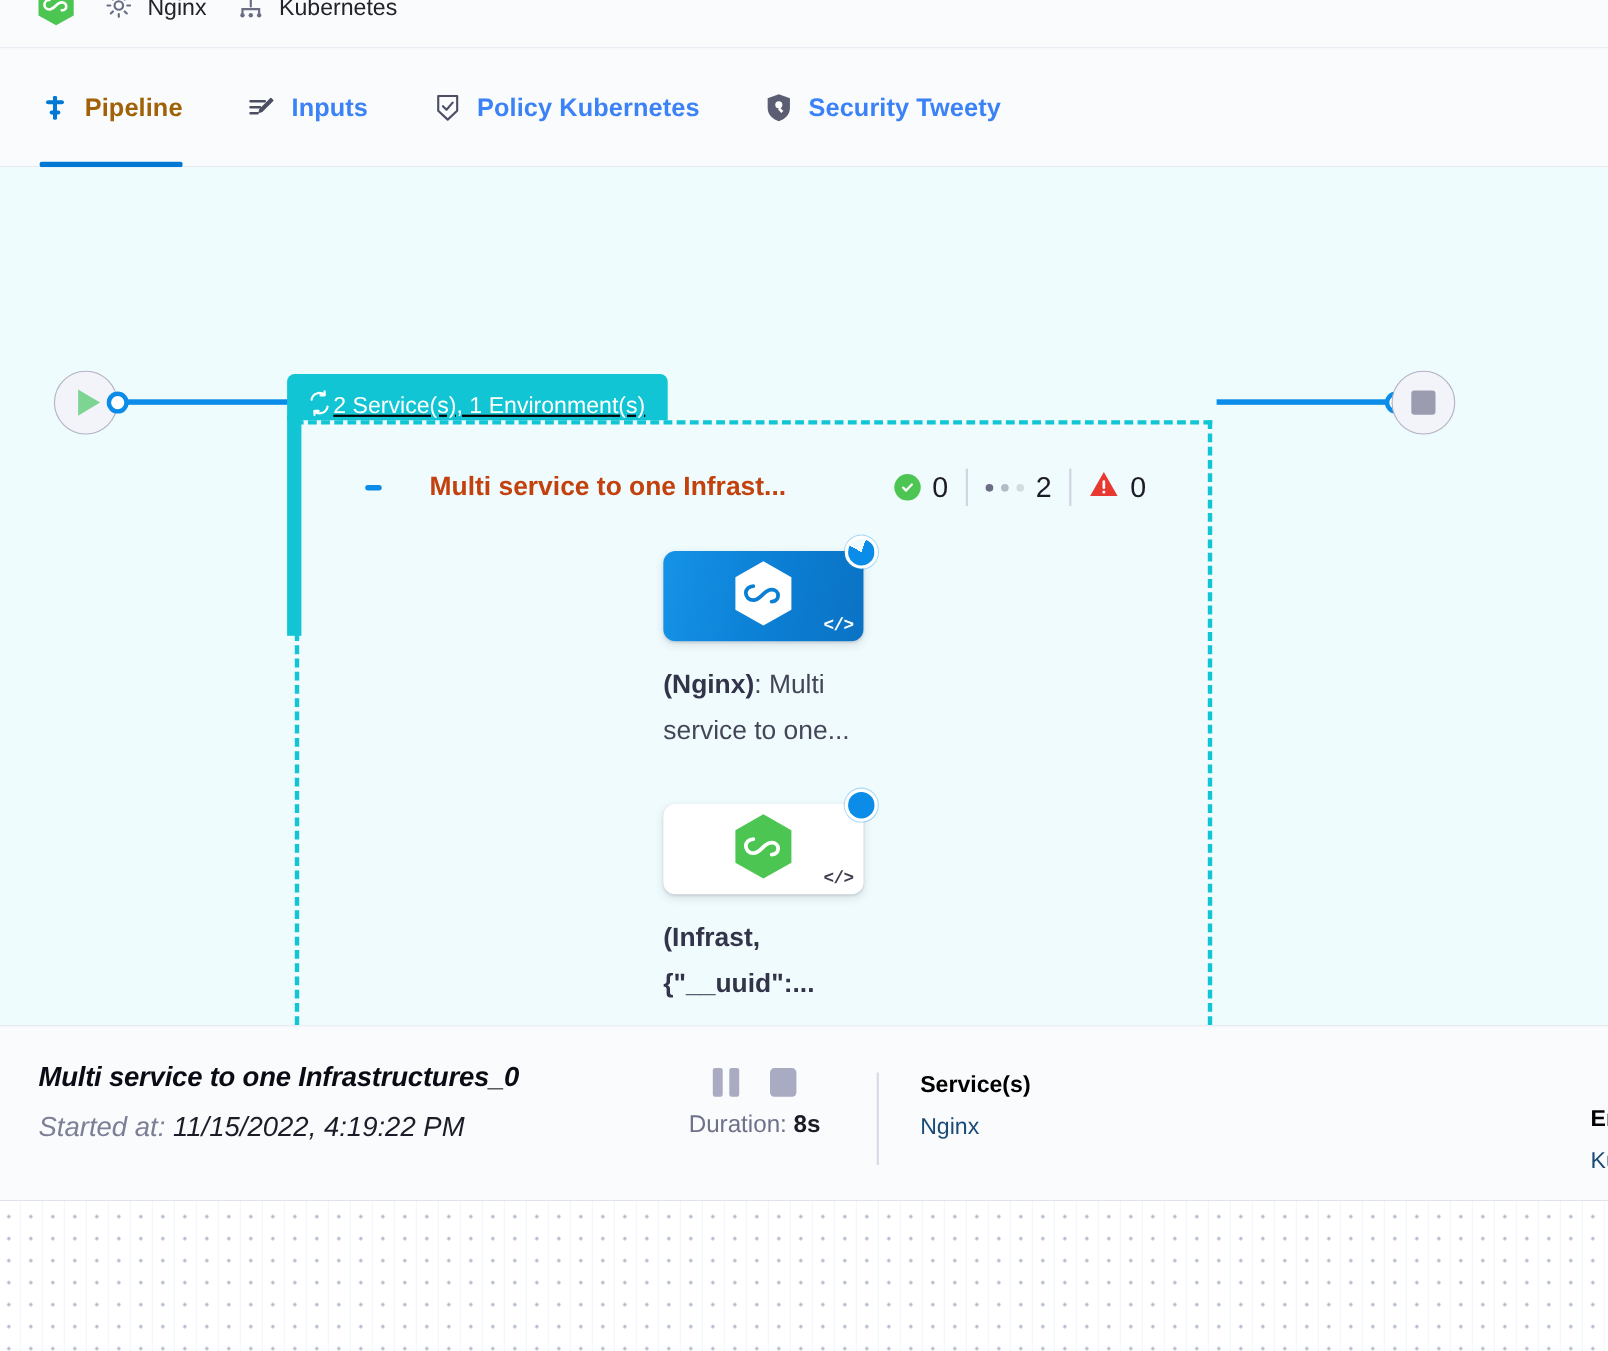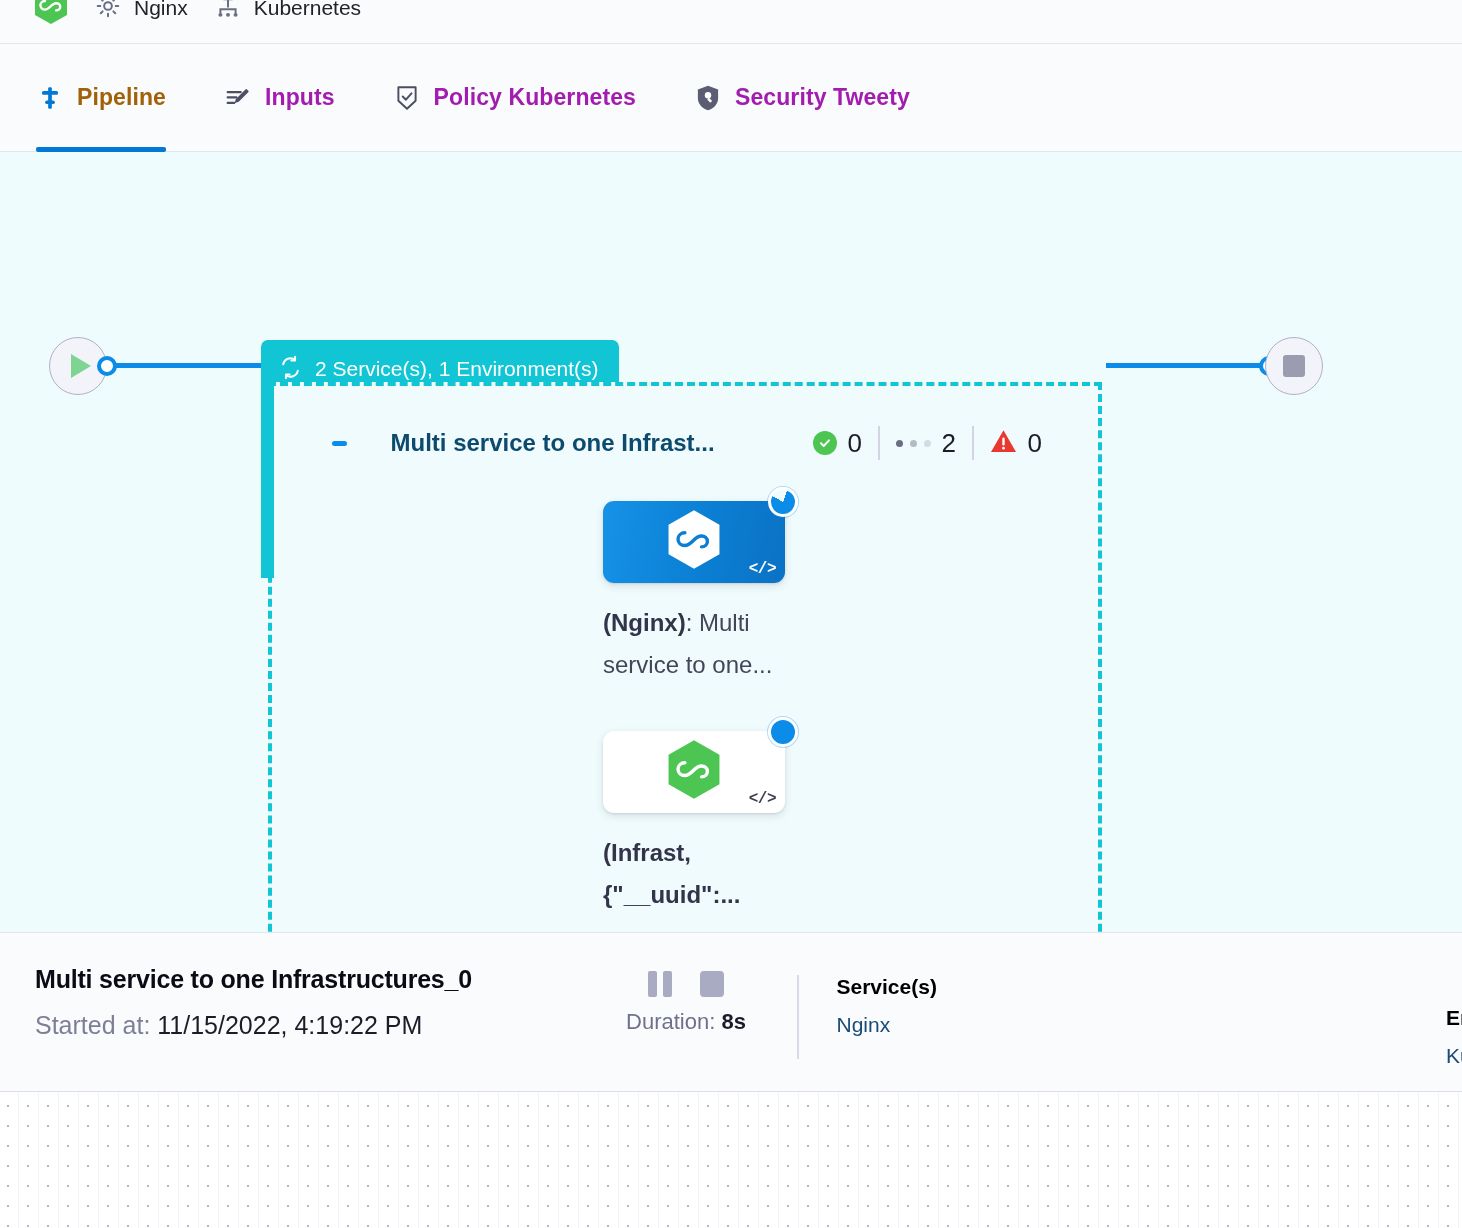--- a/index.html
+++ b/index.html
@@ -33,21 +33,21 @@
     border-bottom: 1px solid #e4e6ef;
     display: flex; align-items: center;
     padding-left: 36px;
   }
   .tab {
     display: flex; align-items: center; gap: 13px;
     height: 108px; padding: 0 24px 0 0;
     margin-right: 34px;
     cursor: pointer; position: relative;
   }
-  .tab-label { font-size: 23px; font-weight: 700; color: #a21caf; letter-spacing: .1px; }
+  .tab-label { font-size: 23px; font-weight: 700; color: #3b82f6; letter-spacing: .1px; }
   .tab.active .tab-label { color: #a16207; }
   .tab.active::after {
     content: ""; position: absolute;
     left: 0; right: 24px; bottom: 0; height: 5px;
     background: #0278d5; border-radius: 2px;
   }
   .tab-icon { display: flex; align-items: center; justify-content: center; width: 28px; height: 28px; }
 
   
   .canvas {
@@ -77,23 +77,24 @@
   }
   .wire { position: absolute; height: 5px; background: #0b8ce8; }
 
   
   .group-header {
     position: absolute;
     left: 261px; top: 188px;
     height: 42px;
     background: #11c5d4;
     border-radius: 7px 7px 0 0;
-    display: flex; align-items: center; gap: 12px;
+    display: flex; align-items: center; 
     padding: 16px 20px 0 17px;
     z-index: 3;
+    text-decoration: underline;
   }
   .group-header-label { color: #ffffff; font-size: 21px; font-weight: 400; white-space: nowrap; }
   .group-spine {
     position: absolute; left: 261px; top: 226px;
     width: 13px; height: 200px; background: #11c5d4; z-index: 2;
   }
   .group-box {
     position: absolute;
     left: 268px; top: 230px; width: 834px; height: 622px;
     border: 4px dashed #11c5d4;
@@ -101,21 +102,21 @@
     z-index: 1;
   }
 
   
   .group-title-row {
     position: absolute; left: 60px; top: 40px; right: 40px;
     display: flex; align-items: center;
   }
   .collapse-dash { width: 27px; height: 5px; background: #0b8ce8; border-radius: 3px; }
   .group-title {
-    font-size: 24px; font-weight: 700; color: #0c4a6e;
+    font-size: 24px; font-weight: 700; color: #c2410c;
     margin-left: 44px; white-space: nowrap;
   }
   .status-counts {
     display: flex; align-items: center; margin-left: 82px;
   }
   .sc-group { display: flex; align-items: center; gap: 11px; padding: 0 16px; }
   .sc-num { font-size: 26px; font-weight: 400; color: #1c1c28; }
   .sc-div { width: 1.5px; height: 34px; background: #d2d4e2; }
 
   .check-circle {
@@ -164,21 +165,21 @@
   .step-label b { font-weight: 700; color: #33344a; }
 
   
   .detail {
     position: absolute; left: 0; top: 932px; width: 1462px; height: 160px;
     background: #fafbfc;
     border-top: 1px solid #e4e6ef;
     border-bottom: 1px solid #dcdee9;
     display: flex; align-items: flex-start;
   }
-  .detail-left { padding: 32px 0 0 35px; width: 575px; }
+  .detail-left { padding: 32px 0 0 35px; width: 575px; font-style: italic; }
   .detail-title { font-size: 25px; font-weight: 700; color: #0b0b15; letter-spacing: -.2px; }
   .detail-sub { margin-top: 17px; font-size: 25px; color: #1c1c28; }
   .detail-sub .muted { color: #7d7f96; }
 
   .detail-mid { padding-top: 38px; width: 222px; text-align: center; }
   .ctrl-row { display: flex; justify-content: center; gap: 28px; align-items: center; }
   .pause-ic { display: flex; gap: 6px; }
   .pause-ic i { width: 9px; height: 26px; background: #a9abc2; border-radius: 2px; display: block; }
   .stop-ic { width: 24px; height: 26px; background: #a9abc2; border-radius: 4px; }
   .duration { margin-top: 12px; font-size: 22px; color: #6f718a; }

